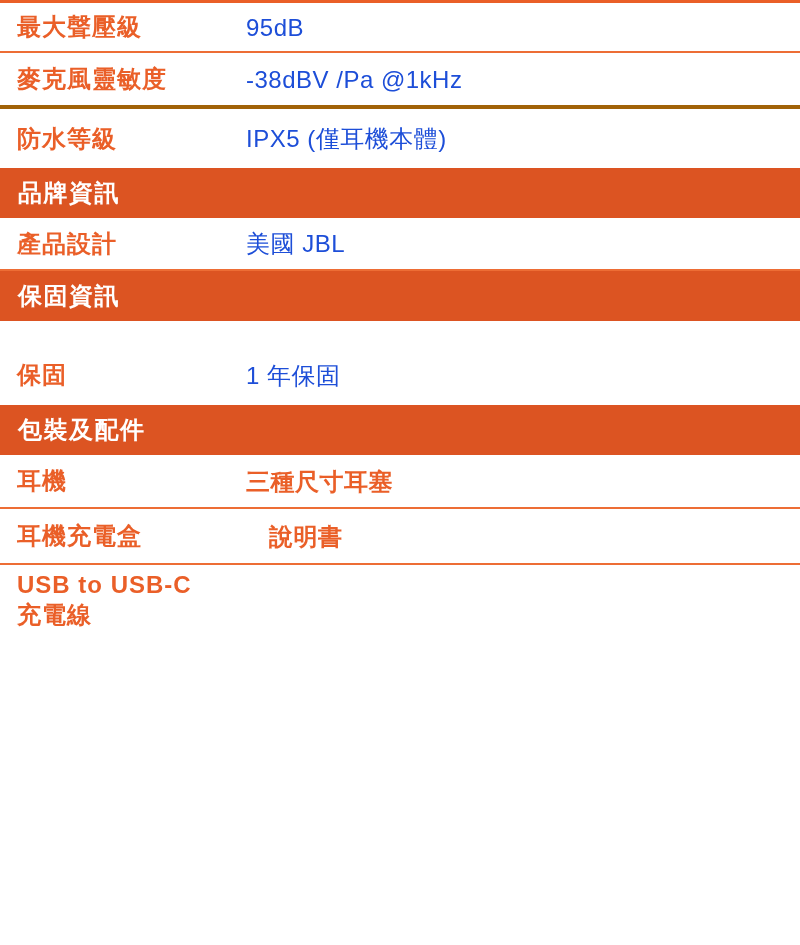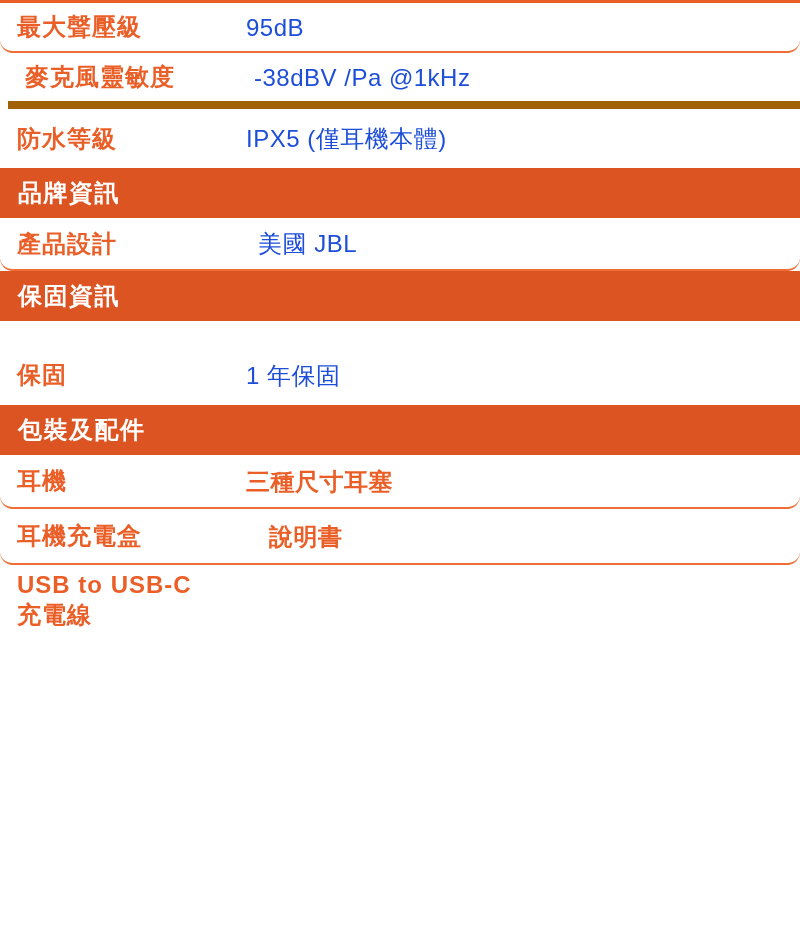--- a/index.html
+++ b/index.html
@@ -39,22 +39,22 @@
   .row .value-col.accent{
     color:#ea5f28;
     font-weight:bold;
   }
   .sublabel{
     display:block;
     font-size:19px;
     letter-spacing:0.5px;
     line-height:26px;
   }
-  .divider-strong{border-bottom:2px solid #ed6d35;border-radius:13px;}
-  .divider-light{border-bottom:8px solid #a16207;margin-left:8px;}
+  .divider-strong{border-bottom:2px solid #ed6d35;}
+  .divider-light{border-bottom:4px solid #a16207;}
   .row-top{align-items:flex-start;}
   .bullet{margin:0 0 16px 0;padding-left:14px;text-indent:-14px;}
   .bullet .wrap-line{display:block;text-indent:0;padding-left:13px;}
   .note-line{margin:4px 0 0 0;}
   .section-bar{
     height:50px;
     background:#dc5422;
     display:flex;
     align-items:center;
     padding-left:18px;
@@ -64,21 +64,21 @@
     color:#ffffff;
     font-weight:bold;
     font-size:24px;
     letter-spacing:1.5px;
   }
   
   .r-max-spl{min-height:50px;}
   .r-mic{min-height:56px;}
   .r-battery{padding:20px 0 14px 0;}
   .r-water{min-height:59px;}
-  .r-design{min-height:53px;gap:12px;}
+  .r-design{min-height:53px;}
   .r-origin{min-height:61px;}
   .r-warranty{min-height:60px;margin-top:24px;}
   .r-earbuds{min-height:54px;}
   .r-case{min-height:56px;gap:23px;}
   .r-usb{min-height:88px;padding-top:5px;}
 </style>
 </head>
 <body>
 
 <div class="spec-table">

